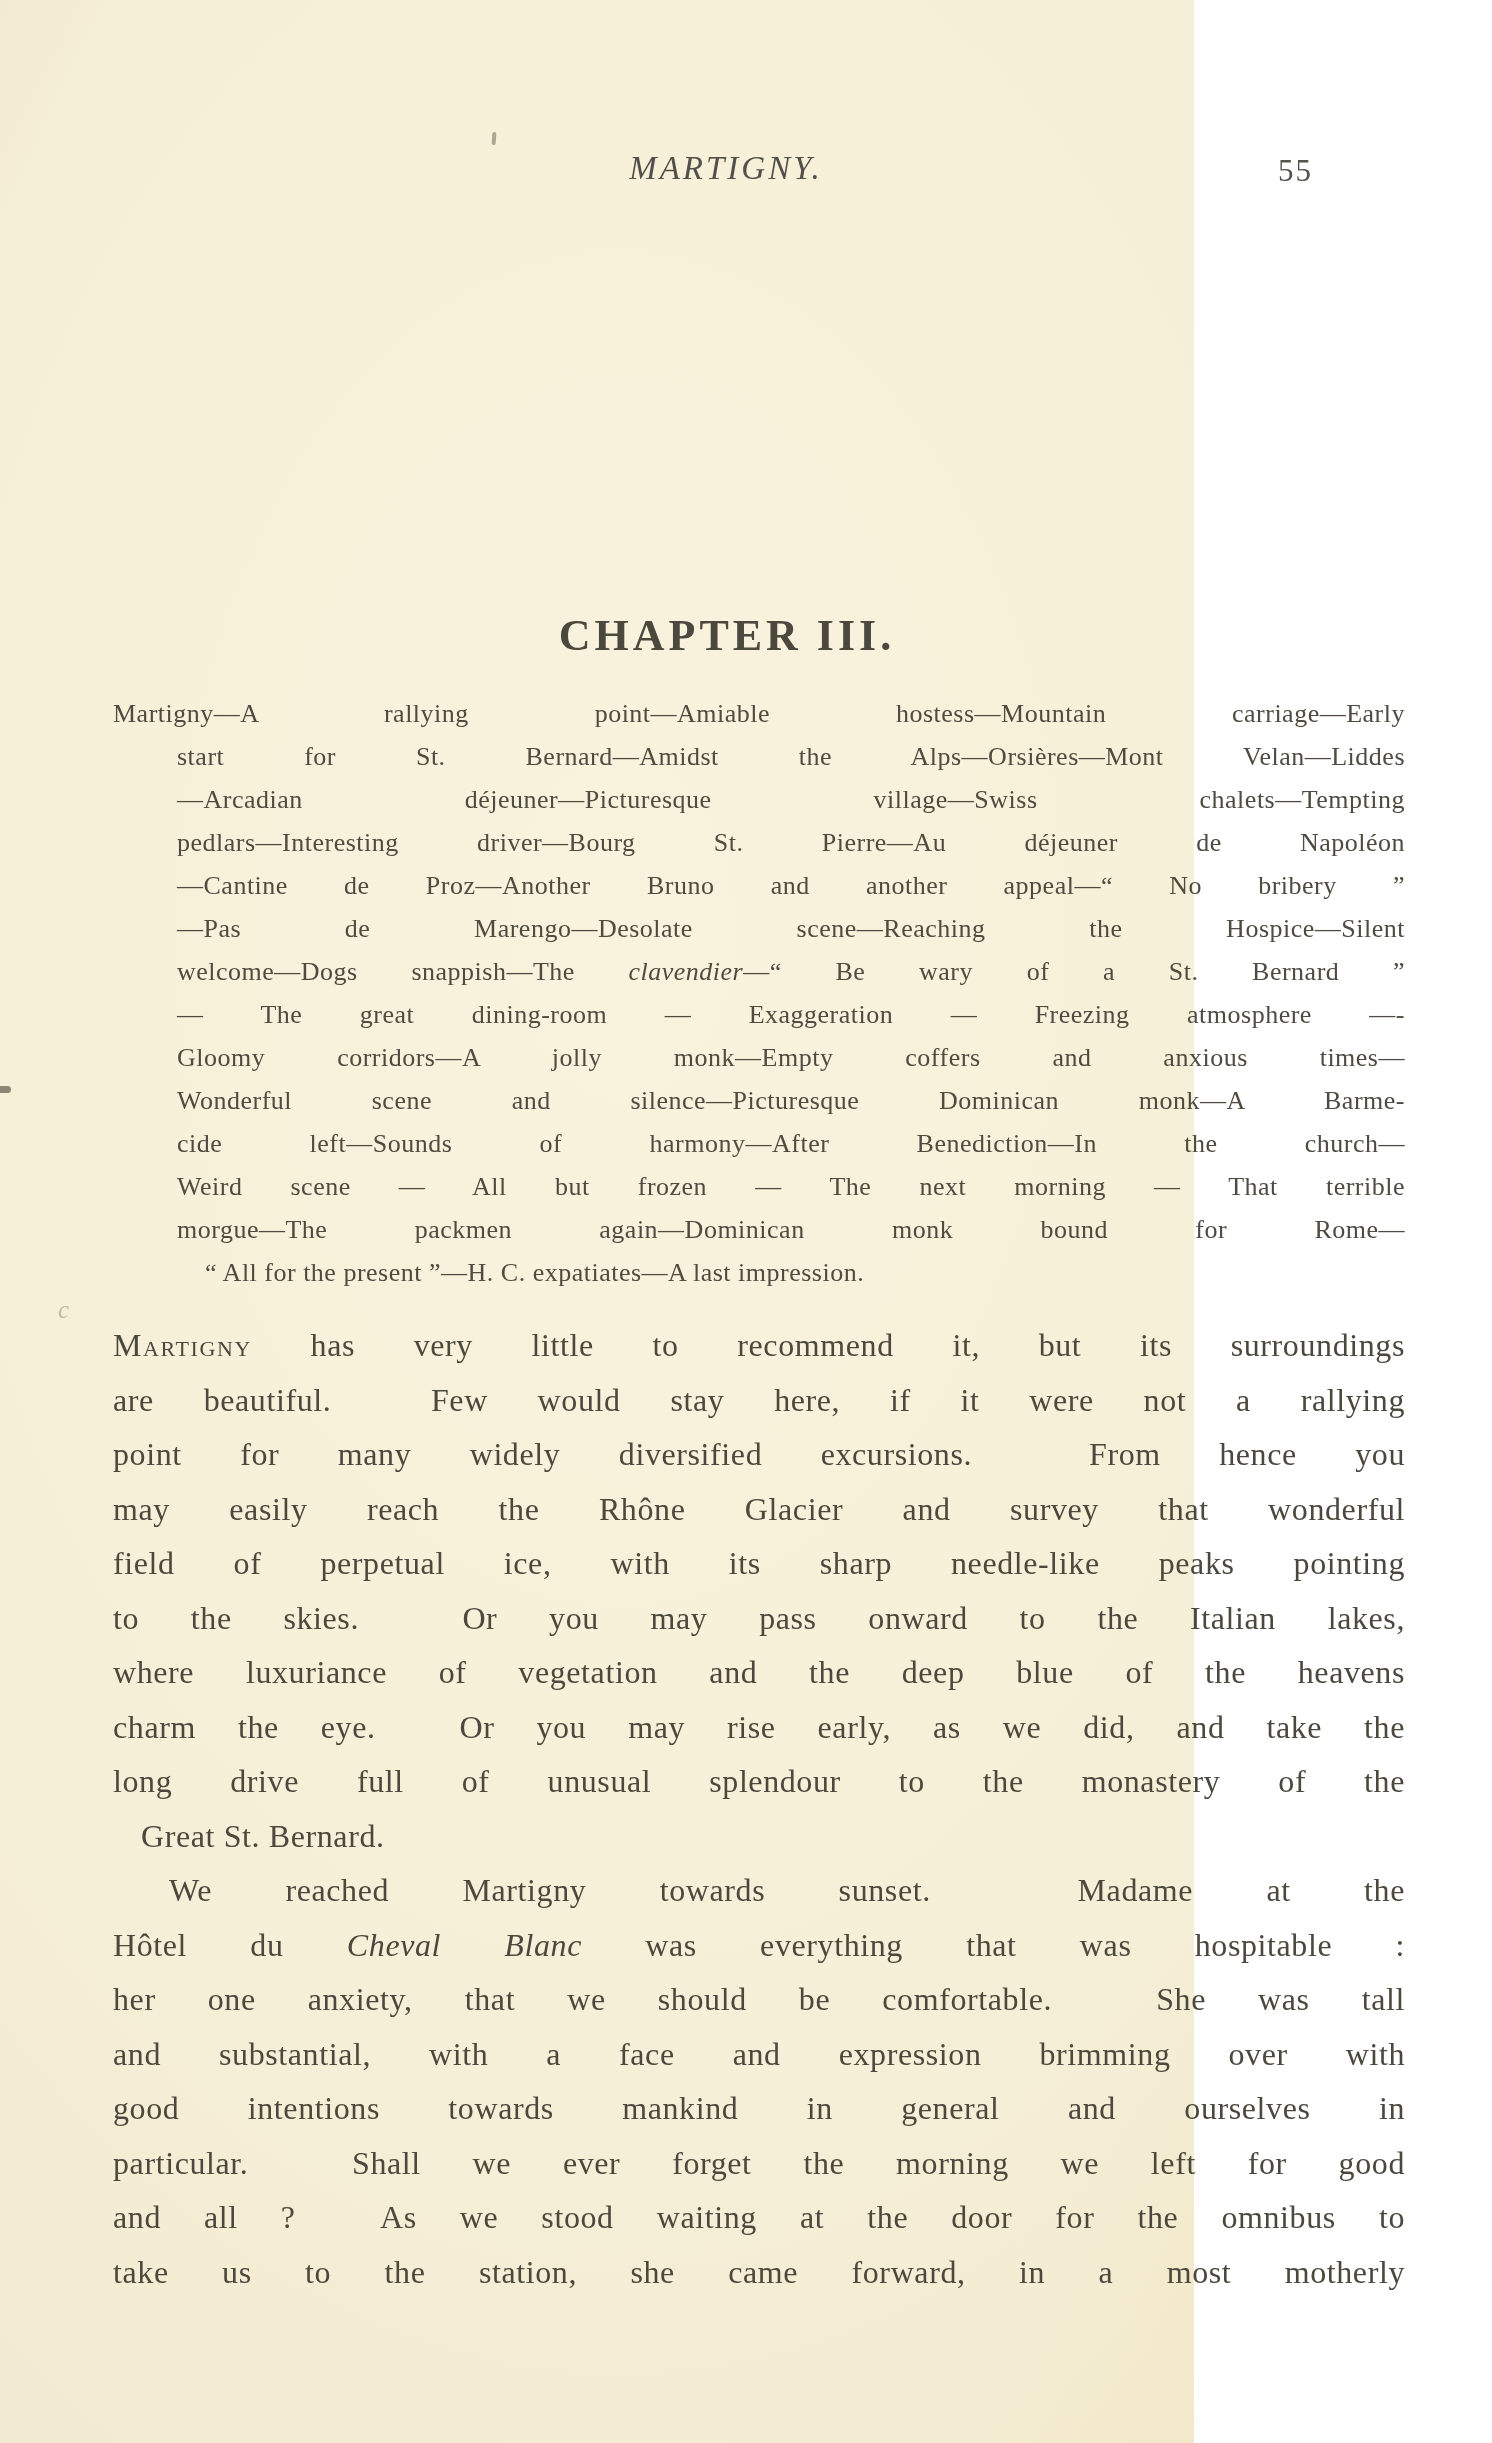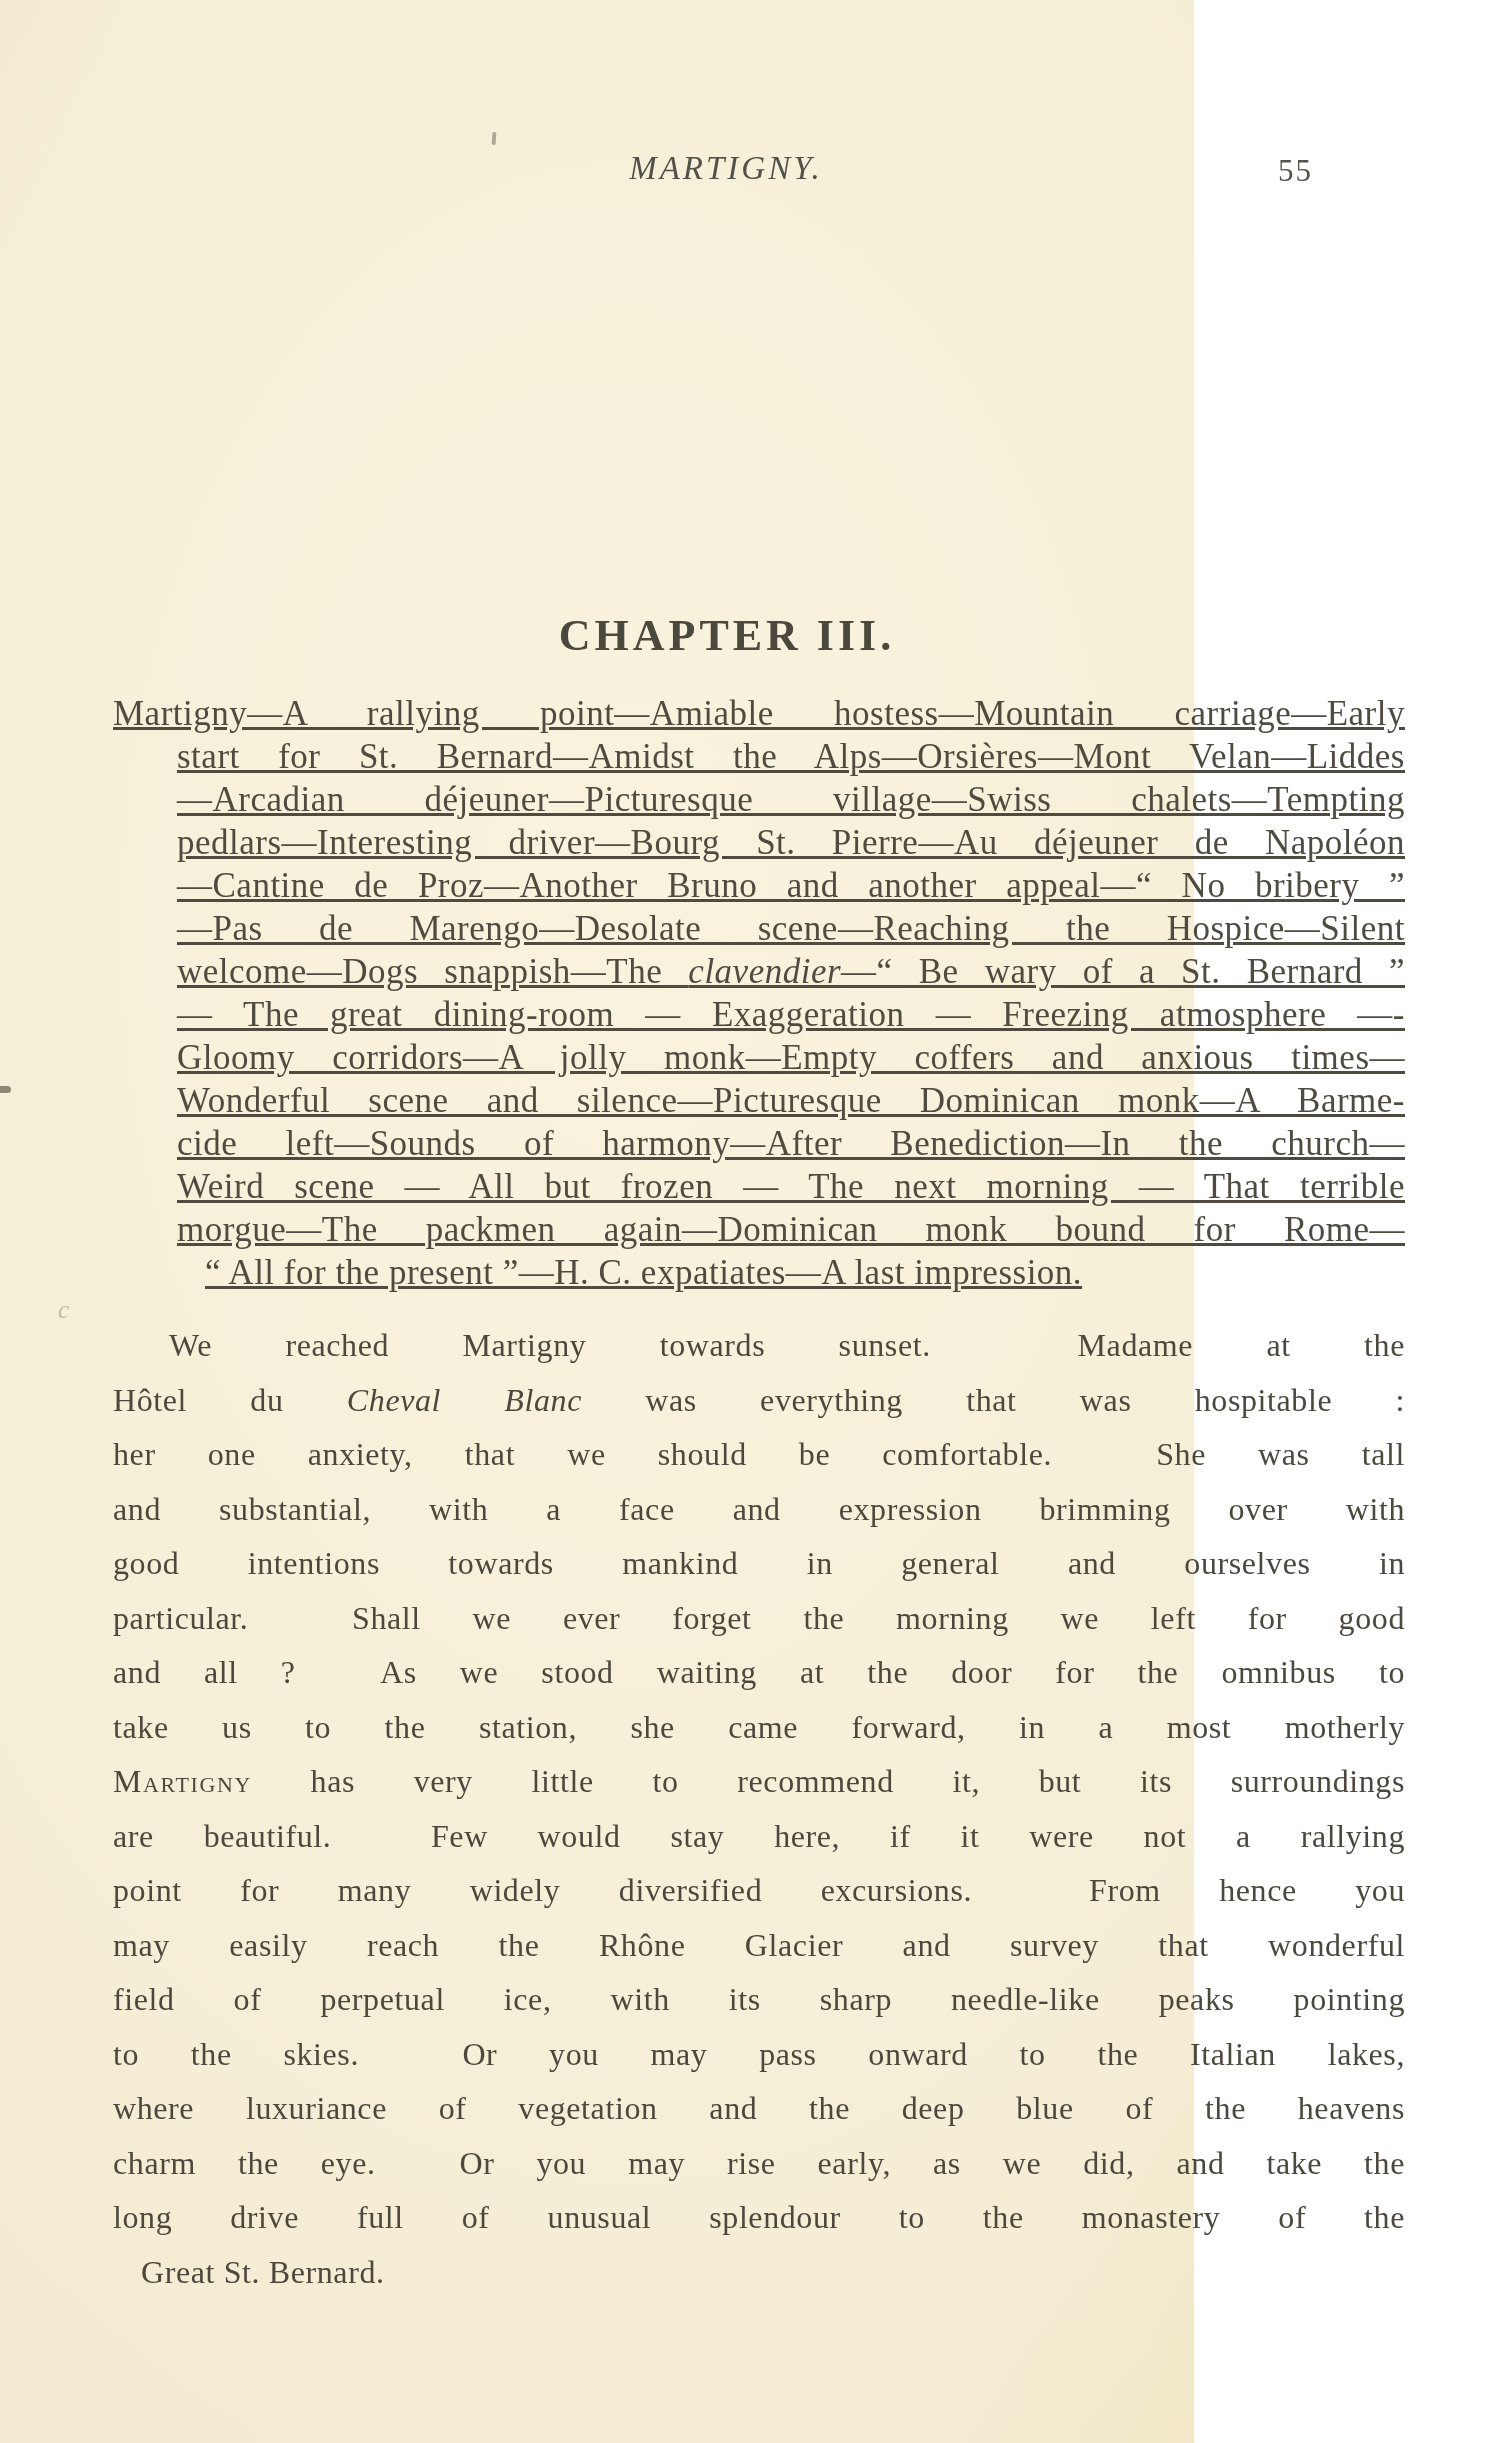--- a/index.html
+++ b/index.html
@@ -26,21 +26,21 @@
   .folio{position:absolute;right:92px;top:3px;font-size:31px;letter-spacing:2px;color:#55534c;}
   
   .chapter-heading{
     position:absolute;top:610px;left:113px;width:1292px;margin:0;
     text-align:center;font-weight:bold;font-size:44px;letter-spacing:4px;
     transform:translateX(-32px);color:#4b483e;
   }
   
   .summary{
     position:absolute;top:692px;left:113px;width:1292px;
-    font-size:35px;line-height:43px;letter-spacing:.5px;color:#4f4b40;text-decoration:underline;
+    font-size:26px;line-height:43px;letter-spacing:.5px;color:#4f4b40;
   }
   
   .body-text{
     position:absolute;top:1318px;left:113px;width:1292px;
     font-size:32px;line-height:54.5px;letter-spacing:.6px;color:#4c483d;
   }
   .tline{text-align:justify;text-align-last:justify;}
   .tline.last{text-align-last:left;margin-left:28px;}
   .summary .tline.hang{padding-left:64px;}
   .tline.findent{text-indent:56px;}
@@ -78,40 +78,40 @@
       <div class="tline hang"><span class="">Gloomy corridors—A jolly monk—Empty coffers and anxious times—</span></div>
       <div class="tline hang"><span class="">Wonderful scene and silence—Picturesque Dominican monk—A Barme-</span></div>
       <div class="tline hang"><span class="">cide left—Sounds of harmony—After Benediction—In the church—</span></div>
       <div class="tline hang"><span class="">Weird scene — All but frozen — The next morning — That terrible</span></div>
       <div class="tline hang"><span class="">morgue—The packmen again—Dominican monk bound for Rome—</span></div>
       <div class="tline last hang"><span class="">“ All for the present ”—H. C. expatiates—A last impression.</span></div>
     </section>
 
   <section class="body-text" id="bodytext">
       <div class="para">
-        <div class="tline findent"><span class="">We reached Martigny towards sunset.&nbsp; Madame at the</span></div>
-        <div class="tline"><span class="">Hôtel du </span><span class="it">Cheval Blanc</span><span class=""> was everything that was hospitable :</span></div>
-        <div class="tline"><span class="">her one anxiety, that we should be comfortable.&nbsp; She was tall</span></div>
-        <div class="tline"><span class="">and substantial, with a face and expression brimming over with</span></div>
-        <div class="tline"><span class="">good intentions towards mankind in general and ourselves in</span></div>
-        <div class="tline"><span class="">particular.&nbsp; Shall we ever forget the morning we left for good</span></div>
-        <div class="tline"><span class="">and all ?&nbsp; As we stood waiting at the door for the omnibus to</span></div>
-        <div class="tline"><span class="">take us to the station, she came forward, in a most motherly</span></div>
-      </div>
-      <div class="para">
         <div class="tline"><span class="sc">Martigny</span><span class=""> has very little to recommend it, but its surroundings</span></div>
         <div class="tline"><span class="">are beautiful.&nbsp; Few would stay here, if it were not a rallying</span></div>
         <div class="tline"><span class="">point for many widely diversified excursions.&nbsp; From hence you</span></div>
         <div class="tline"><span class="">may easily reach the Rhône Glacier and survey that wonderful</span></div>
         <div class="tline"><span class="">field of perpetual ice, with its sharp needle-like peaks pointing</span></div>
         <div class="tline"><span class="">to the skies.&nbsp; Or you may pass onward to the Italian lakes,</span></div>
         <div class="tline"><span class="">where luxuriance of vegetation and the deep blue of the heavens</span></div>
         <div class="tline"><span class="">charm the eye.&nbsp; Or you may rise early, as we did, and take the</span></div>
         <div class="tline"><span class="">long drive full of unusual splendour to the monastery of the</span></div>
         <div class="tline last"><span class="">Great St. Bernard.</span></div>
       </div>
+      <div class="para">
+        <div class="tline findent"><span class="">We reached Martigny towards sunset.&nbsp; Madame at the</span></div>
+        <div class="tline"><span class="">Hôtel du </span><span class="it">Cheval Blanc</span><span class=""> was everything that was hospitable :</span></div>
+        <div class="tline"><span class="">her one anxiety, that we should be comfortable.&nbsp; She was tall</span></div>
+        <div class="tline"><span class="">and substantial, with a face and expression brimming over with</span></div>
+        <div class="tline"><span class="">good intentions towards mankind in general and ourselves in</span></div>
+        <div class="tline"><span class="">particular.&nbsp; Shall we ever forget the morning we left for good</span></div>
+        <div class="tline"><span class="">and all ?&nbsp; As we stood waiting at the door for the omnibus to</span></div>
+        <div class="tline"><span class="">take us to the station, she came forward, in a most motherly</span></div>
+      </div>
     </section>
 
   <div class="mark-speck"></div>
   <div class="mark-tick"></div>
   <div class="mark-c">c</div>
 
 </div>
 
 </body></html>

